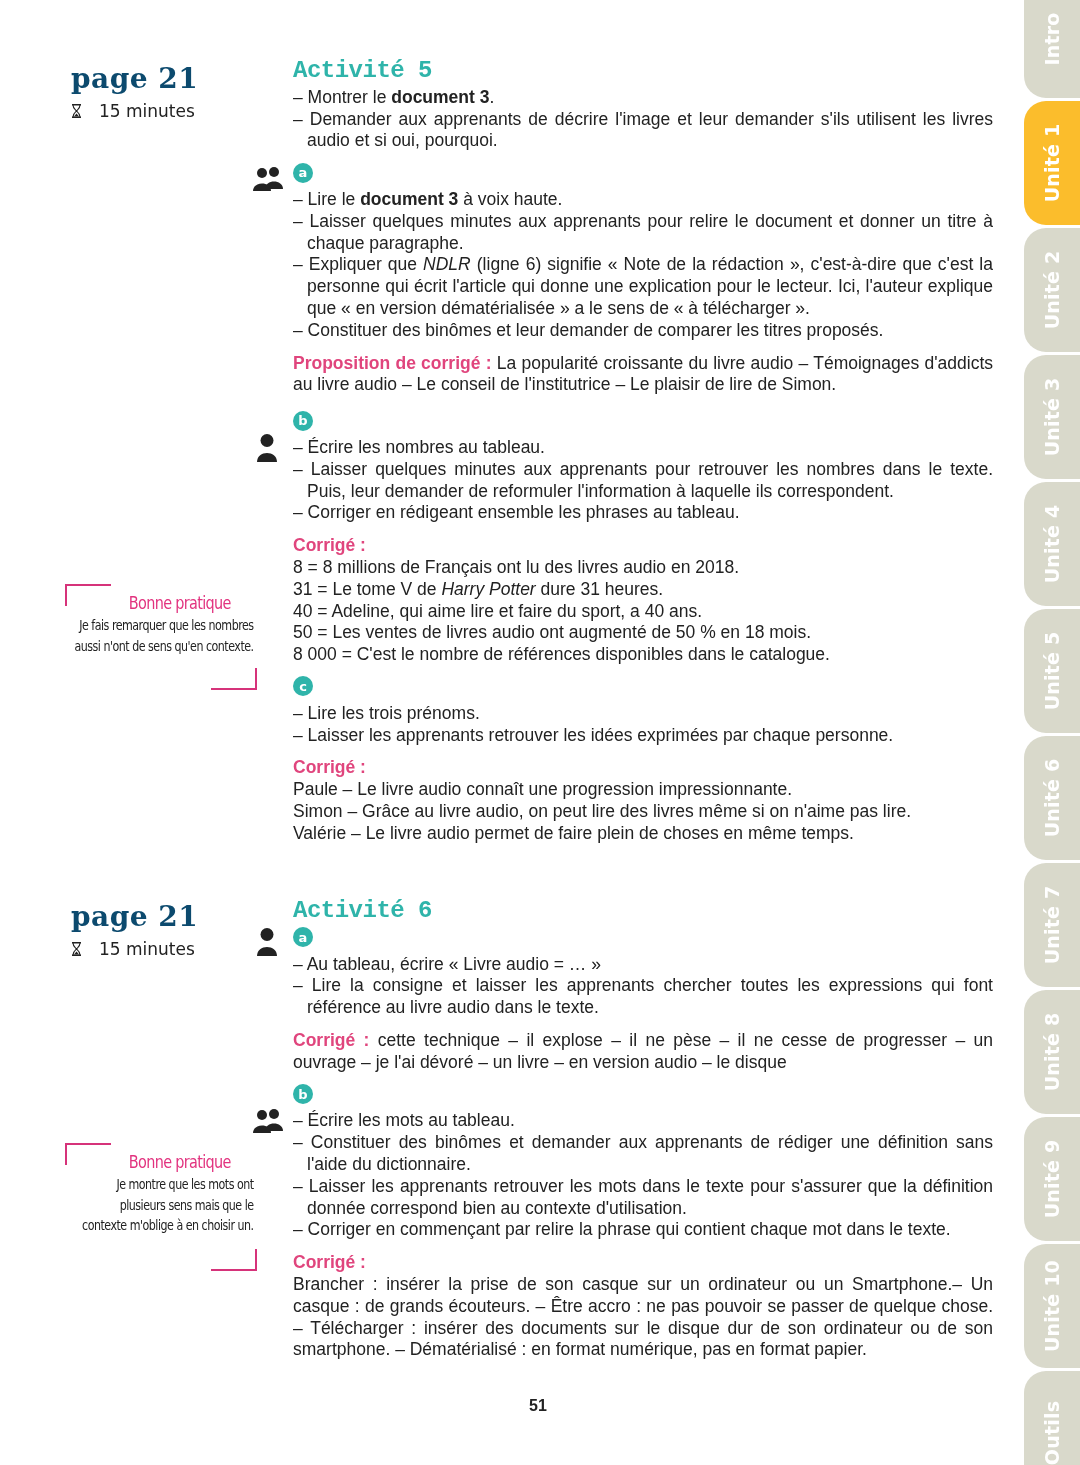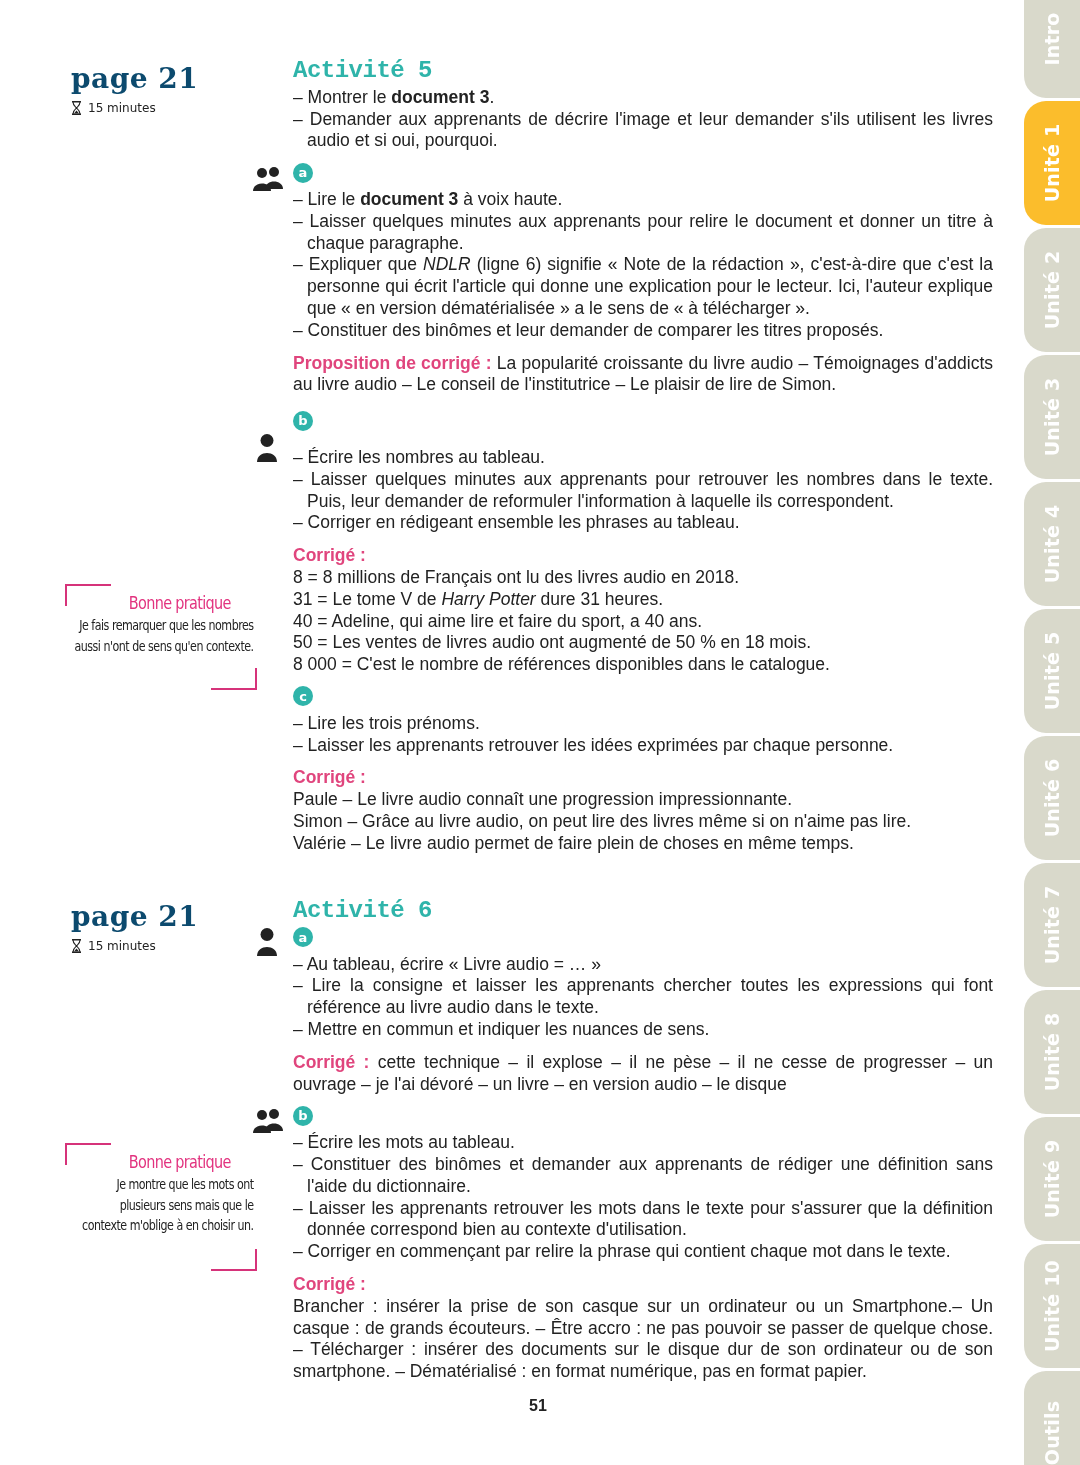--- a/index.html
+++ b/index.html
@@ -1,21 +1,21 @@
 <!DOCTYPE html>
 <html><head>
   <meta charset="utf-8">
   <style>
     * { box-sizing: border-box; margin: 0; padding: 0; }
     html, body { width: 1080px; height: 1465px; background: #ffffff; overflow: hidden; }
     body { position: relative; font-family: "DejaVu Sans", sans-serif; color: #222; }
 
     .page-ref { position: absolute; left: 71px; }
     .page-ref .pnum { font-family: "DejaVu Serif", serif; font-weight: bold; font-size: 28px; color: #0c4a6e; letter-spacing: 0.5px; }
-    .page-ref .dur { margin-top: 6px; font-size: 12px; color: #222; display: flex; align-items: center; gap: 6px; }
+    .page-ref .dur { margin-top: 6px; font-size: 17px; color: #222; display: flex; align-items: center; gap: 17px; }
     .hourglass { width: 11px; height: 14px; display: inline-block; }
 
     .tip { position: absolute; left: 65px; width: 195px; text-align: right; }
     .tip .corner-tl { position: absolute; left: 0; top: 0; width: 46px; height: 22px; border-left: 2px solid #d6337a; border-top: 2px solid #d6337a; }
     .tip .corner-br { position: absolute; right: 3px; bottom: 0; width: 46px; height: 22px; border-right: 2px solid #d6337a; border-bottom: 2px solid #d6337a; }
     .tip .tip-title { position: relative; padding-left: 10px; padding-top: 9px; font-family: "DejaVu Sans", sans-serif; font-size: 17px; color: #e2337f; letter-spacing: -0.8px; transform: scaleX(0.85); transform-origin: left; }
     .tip .tip-body { position: relative; padding-left: 10px; padding-top: 2px; font-family: "DejaVu Sans", sans-serif; font-size: 13.5px; line-height: 20.5px; color: #222; letter-spacing: -0.6px; transform: scaleX(0.82); transform-origin: left; width: 230px; }
 
     .content { position: absolute; left: 293px; width: 700px; font-family: "Liberation Sans", sans-serif; font-size: 17.5px; line-height: 21.8px; color: #222; }
     .act-title { font-family: Liberation Mono, monospace; font-weight: bold; font-size: 24px; color: #2fb4aa; letter-spacing: -0.5px; }
@@ -122,21 +122,21 @@
       <li>Laisser quelques minutes aux apprenants pour relire le document et donner un titre à chaque paragraphe.</li>
       <li><span>Expliquer que </span><i>NDLR</i><span> (ligne 6) signifie « Note de la rédaction », c'est-à-dire que c'est la personne qui écrit l'article qui donne une explication pour le lecteur. Ici, l'auteur explique que « en version dématérialisée » a le sens de « à télécharger ».</span></li>
       <li>Constituer des binômes et leur demander de comparer les titres proposés.</li>
     </ul>
     <div class="gap"></div>
     <p class="para"><span class="pink">Proposition de corrigé :</span><span> La popularité croissante du livre audio – Témoignages d'addicts au livre audio – Le conseil de l'institutrice – Le plaisir de lire de Simon.</span></p>
   </div>
 
   <div style="margin-top:13px;">
     <span class="badge">b</span>
-    <ul class="bullets" style="margin-top:16px;">
+    <ul class="bullets" style="margin-top:6px;">
       <li>Écrire les nombres au tableau.</li>
       <li>Laisser quelques minutes aux apprenants pour retrouver les nombres dans le texte. Puis, leur demander de reformuler l'information à laquelle ils correspondent.</li>
       <li>Corriger en rédigeant ensemble les phrases au tableau.</li>
     </ul>
     <div class="gap"></div>
     <div class="pink">Corrigé :</div>
     <div>
       <div>8 = 8 millions de Français ont lu des livres audio en 2018.</div>
       <div><span>31 = Le tome V de </span><i>Harry Potter</i><span> dure 31 heures.</span></div>
       <div>40 = Adeline, qui aime lire et faire du sport, a 40 ans.</div>
@@ -192,21 +192,20 @@
 </svg>
 
 <div class="content" style="top:900px;">
   <div class="act-title">Activité 6</div>
 
   <div style="margin-top:4px;">
     <span class="badge">a</span>
     <ul class="bullets" style="margin-top:6px;">
       <li>Au tableau, écrire « Livre audio = … »</li>
       <li>Lire la consigne et laisser les apprenants chercher toutes les expressions qui font référence au livre audio dans le texte.</li>
-      <li>Mettre en commun et indiquer les nuances de sens.</li>
     </ul>
     <div class="gap"></div>
     <p class="para"><span class="pink">Corrigé :</span><span> cette technique – il explose – il ne pèse – il ne cesse de progresser – un ouvrage – je l'ai dévoré – un livre – en version audio – le disque</span></p>
   </div>
 
   <div style="margin-top:9px;">
     <span class="badge">b</span>
     <ul class="bullets" style="margin-top:6px;">
       <li>Écrire les mots au tableau.</li>
       <li>Constituer des binômes et demander aux apprenants de rédiger une définition sans l'aide du dictionnaire.</li>

